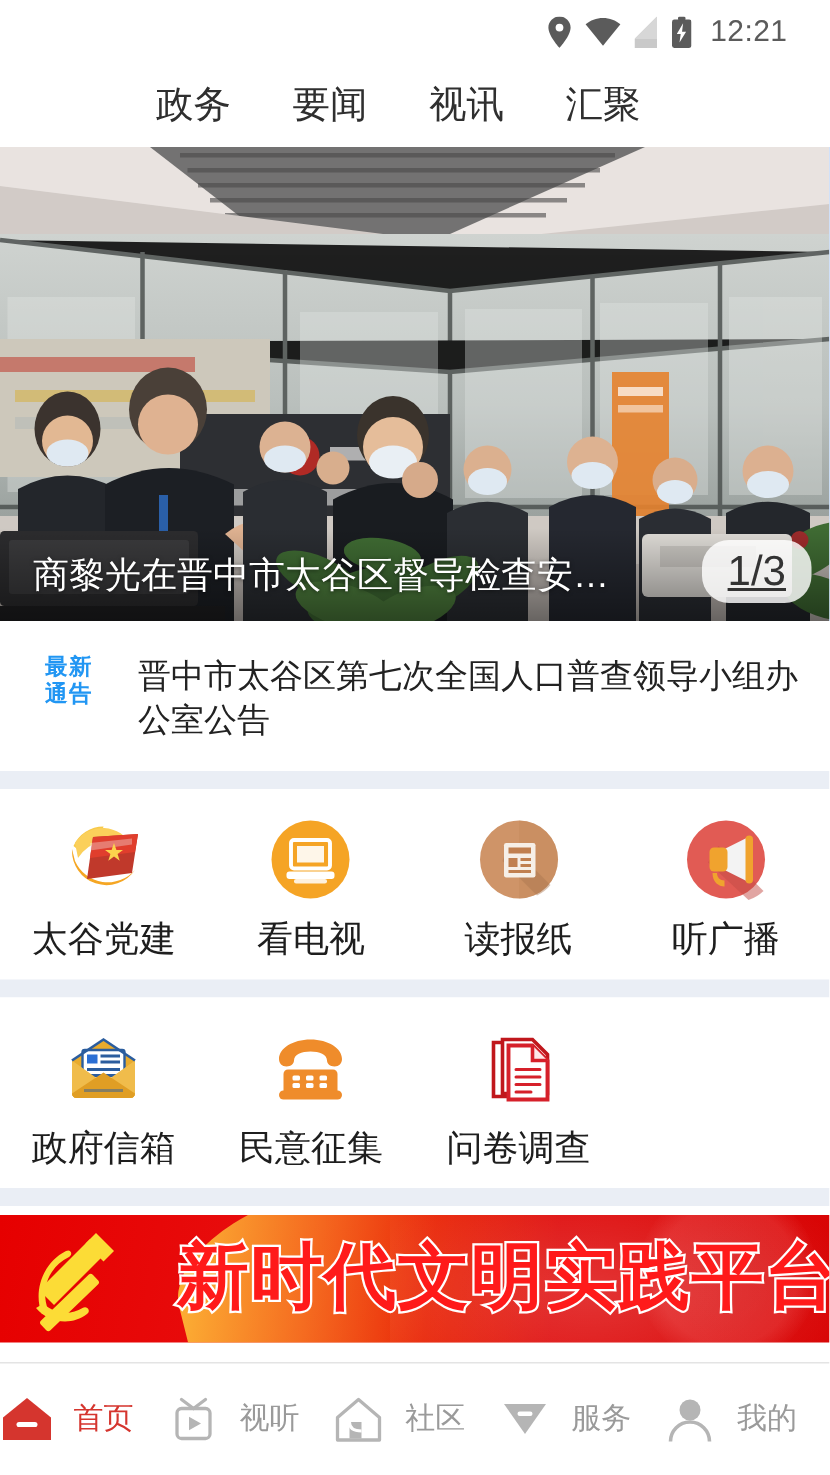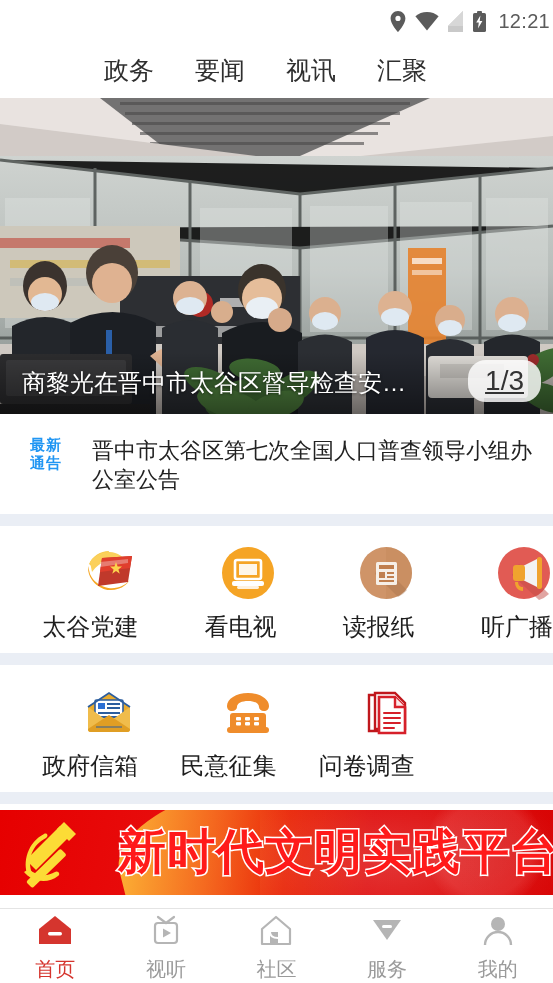--- a/index.html
+++ b/index.html
@@ -7,21 +7,21 @@
     width:553px; height:983px;
     font-family:"Liberation Sans","DejaVu Sans",sans-serif;
     background:#ffffff; overflow:hidden;
   }
   body { position:relative; }
 
   
   .statusbar{
     height:42px; width:100%;
     display:flex; align-items:center; justify-content:flex-end;
-    padding-right:3px; gap:9px; background:#ffffff;
+    padding-right:28px; gap:9px; background:#ffffff;
   }
   .sb-icon{ display:block; }
   .sb-time{
     font-size:20px; color:#5b5b5b; letter-spacing:.3px;
     font-family:"Liberation Sans",sans-serif; margin-left:3px;
   }
 
   
   .topnav{
     height:56px; width:100%; background:#fff;
@@ -72,21 +72,21 @@
   
   .divider{ height:12px; width:100%; background:#eaeef5; }
   .gap-white{ height:6px; background:#fff; }
 
   
   .grid{
     display:grid; grid-template-columns:repeat(4,1fr);
     padding:18px 0 14px 0; background:#fff;
   }
   .grid-cell{
-    display:flex; flex-direction:column; align-items:flex-end; gap:13px;
+    display:flex; flex-direction:column; align-items:center; gap:13px;
   }
   .grid-icon{ width:58px; height:58px; display:block; }
   .grid-label{ font-size:24px; color:#1e1e1e; line-height:1; }
 
   
   .redbanner{
     position:relative; height:85px; width:100%; overflow:hidden;
     background:linear-gradient(100deg,#e60000 0%,#e81010 38%,#e00a0a 55%,#d80505 100%);
   }
   .rb-swoosh1{
@@ -113,21 +113,21 @@
     white-space:nowrap;
   }
 
   
   .bottomnav{
     position:absolute; left:0; bottom:0; width:100%; height:75px;
     background:#fff; border-top:1px solid #e4e4e4;
     display:grid; grid-template-columns:repeat(5,1fr); align-items:center;
   }
   .bn-cell{
-    display:flex; flex-direction:column; align-items:center; gap:13px;
+    display:flex; align-items:center; gap:13px;
   }
   .bn-label{ font-size:20px; color:#9a9a9a; line-height:1; }
   .bn-cell.active .bn-label{ color:#d5352e; }
 </style>
 </head>
 <body>
 
 <div class="statusbar">
   <svg class="sb-icon" width="16" height="21" viewBox="0 0 16 21">
     <path d="M8 0C3.9 0 .6 3.3.6 7.4.6 13 8 21 8 21s7.4-8 7.4-13.6C15.4 3.3 12.1 0 8 0zm0 10a2.6 2.6 0 1 1 0-5.2A2.6 2.6 0 0 1 8 10z" fill="#5b5b5b"></path>

